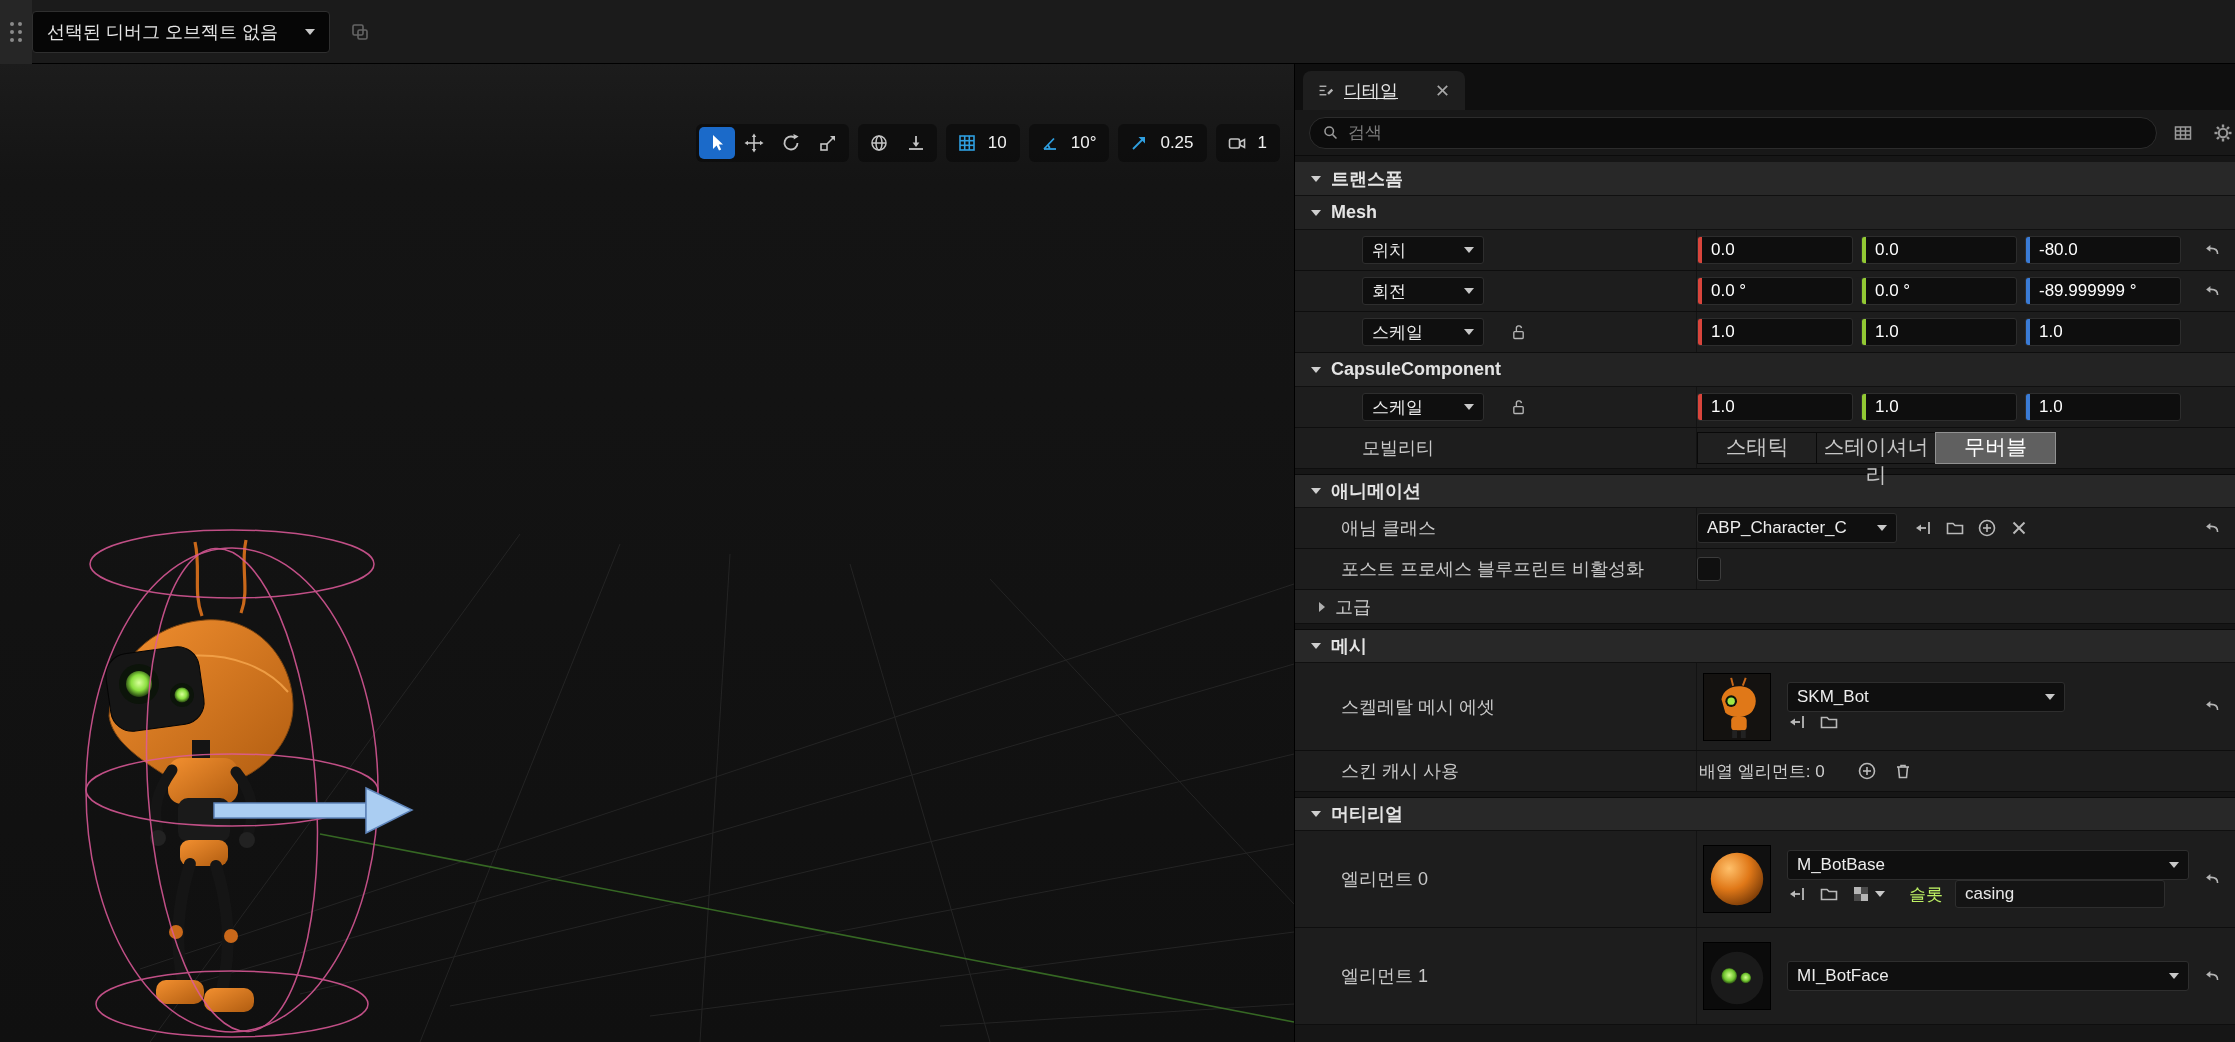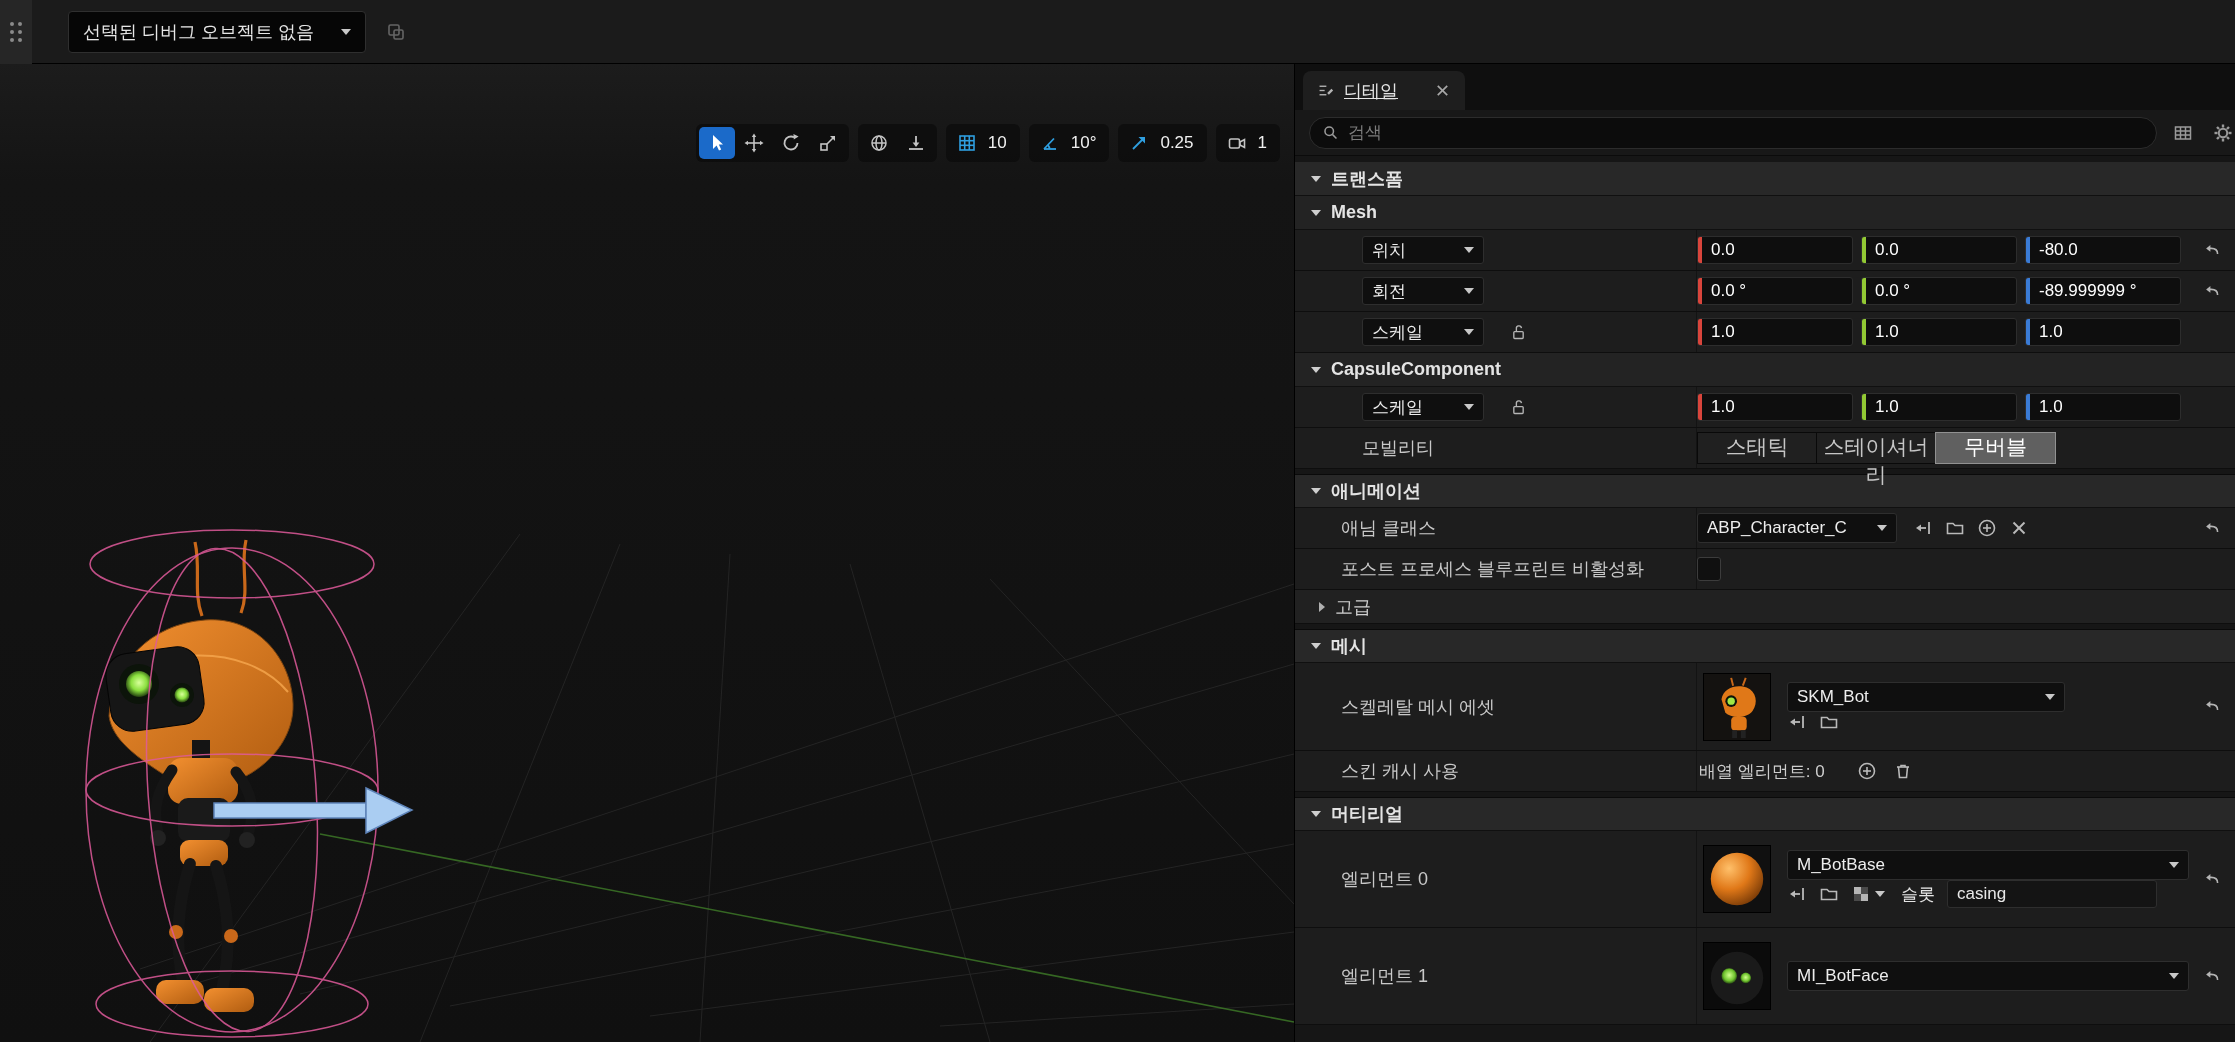--- a/index.html
+++ b/index.html
@@ -7,21 +7,21 @@
     font-family:"Liberation Sans","DejaVu Sans",sans-serif; color:#cfcfcf; }
   .stage { position:relative; width:2235px; height:1042px; background:#151515; }
 
   
   .topbar { position:absolute; left:0; top:0; width:2235px; height:64px; background:#1b1b1b;
     border-bottom:1px solid #000; display:flex; align-items:center; }
   .grip { width:32px; height:64px; background:#262626; display:grid;
     grid-template-columns:4px 4px; grid-template-rows:4px 4px 4px; gap:4px;
     justify-content:center; align-content:center; }
   .grip i { width:4px; height:4px; border-radius:50%; background:#8a8a8a; }
-  .debug-dd { margin-left:36px; width:298px; height:42px; background:#060606; border:1px solid #2f2f2f;
+  .debug-dd { width:298px; height:42px; background:#060606; border:1px solid #2f2f2f;
     border-radius:4px; display:flex; align-items:center; padding:0 14px; gap:10px; font-size:18px; color:#e6e6e6; }
   .debug-dd .chev { margin-left:auto; }
   .topbar-icon { margin-left:20px; opacity:.45; }
 
   
   .chev { width:0; height:0; border-left:5px solid transparent; border-right:5px solid transparent;
     border-top:6px solid #c8c8c8; flex:0 0 auto; }
   .tri-down { width:0; height:0; border-left:5px solid transparent; border-right:5px solid transparent;
     border-top:6px solid #cfcfcf; flex:0 0 auto; }
   .tri-right { width:0; height:0; border-top:5px solid transparent; border-bottom:5px solid transparent;
@@ -93,21 +93,21 @@
   .seg-item:last-child { border-right:none; }
   .seg-item.selected { background:#606060; color:#fff; outline:1px solid #919191; }
 
   .checkbox { width:24px; height:24px; background:#101010; border:1px solid #3c3c3c; border-radius:3px; }
   .advrow { height:34px; background:#212121; border-bottom:1px solid #0e0e0e; display:flex; align-items:center;
     gap:10px; padding-left:24px; font-size:18px; color:#cfcfcf; }
 
   .thumb { width:68px; height:68px; flex:0 0 68px; border:1px solid #000; background:#101010; margin-left:6px; }
   .stack { display:flex; flex-direction:column; gap:0; justify-content:center; padding:8px 0; }
   .iconrow { display:flex; align-items:center; gap:12px; color:#b9b9b9; }
-  .slotlabel { font-size:17px; color:#e5e5e5; margin-left:4px; }
+  .slotlabel { font-size:17px; color:#bef264; margin-left:12px; }
   .slotinput { width:210px; height:28px; background:#141414; border:1px solid #2e2e2e; border-radius:3px;
     display:flex; align-items:center; padding:0 9px; font-size:17px; color:#e8e8e8; }
   .arraytext { font-size:17px; color:#cdcdcd; margin-left:2px; }
 </style>
 </head>
 <body>
 
 <div class="stage">
 
   <div class="topbar">

